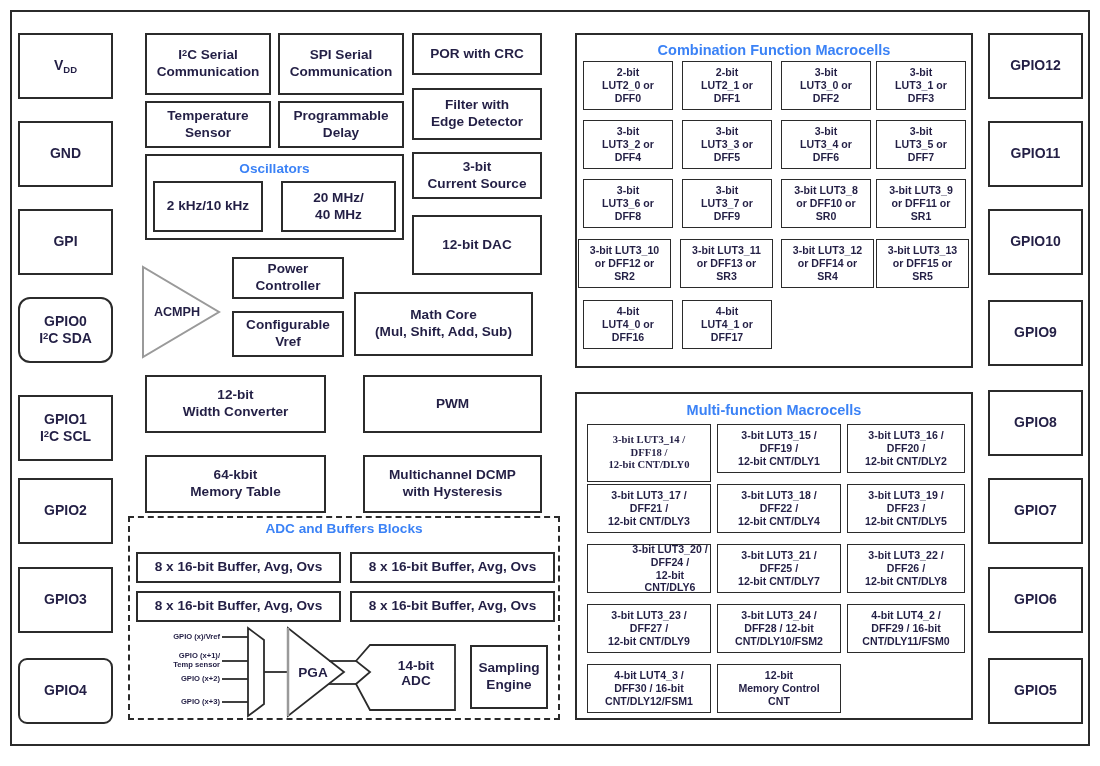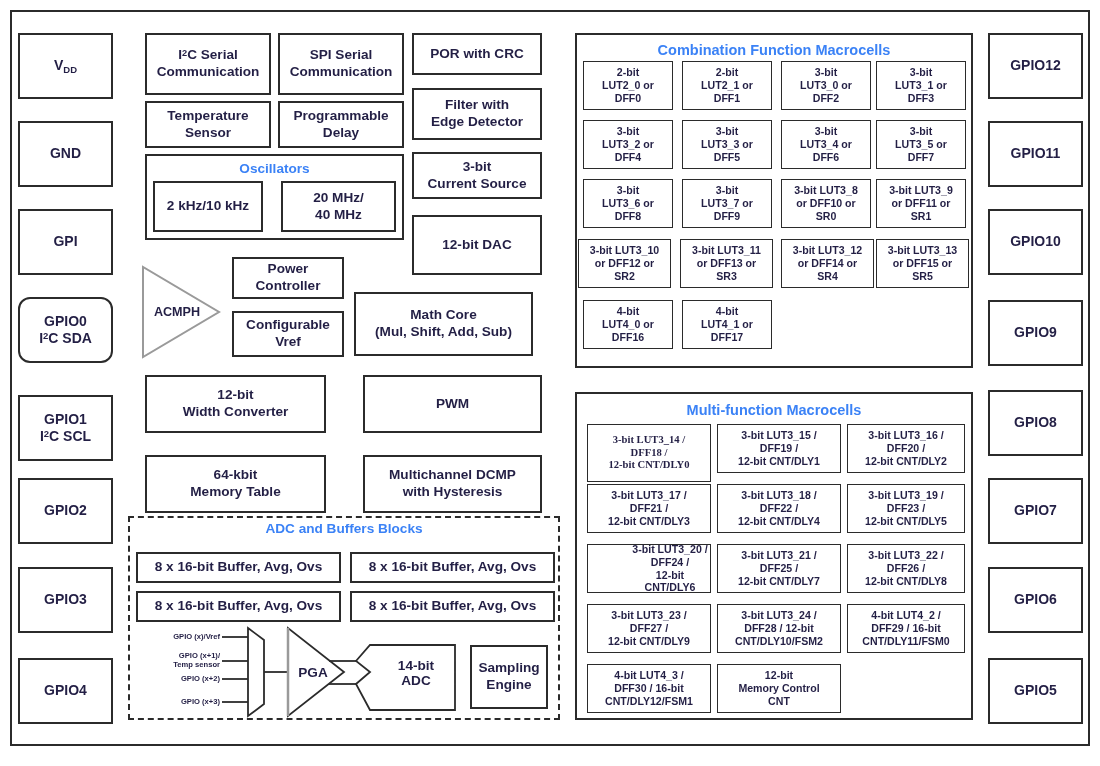--- a/index.html
+++ b/index.html
@@ -112,21 +112,21 @@
 
   <div class="blk pin" style="left:18px;top:386px;width:95px;height:66px;flex-direction:column;margin-top:9px;">
     <span>GPIO1</span>
     <span>I<sup>2</sup>C SCL</span>
   </div>
 
   <div class="blk pin" style="left:18px;top:478px;width:95px;height:66px;">GPIO2</div>
 
   <div class="blk pin" style="left:18px;top:567px;width:95px;height:66px;">GPIO3</div>
 
-  <div class="blk pin" style="left:18px;top:658px;width:95px;height:66px;">GPIO4</div>
+  <div class="blk pin" style="left:18px;top:658px;width:95px;height:66px;border-radius:9px;">GPIO4</div>
 
   <div class="blk pin" style="left:988px;top:33px;width:95px;height:66px;">GPIO12</div>
   <div class="blk pin" style="left:988px;top:121px;width:95px;height:66px;">GPIO11</div>
   <div class="blk pin" style="left:988px;top:209px;width:95px;height:66px;">GPIO10</div>
   <div class="blk pin" style="left:988px;top:300px;width:95px;height:66px;">GPIO9</div>
   <div class="blk pin" style="left:988px;top:390px;width:95px;height:66px;">GPIO8</div>
   <div class="blk pin" style="left:988px;top:478px;width:95px;height:66px;">GPIO7</div>
   <div class="blk pin" style="left:988px;top:567px;width:95px;height:66px;">GPIO6</div>
   <div class="blk pin" style="left:988px;top:658px;width:95px;height:66px;">GPIO5</div>
 

